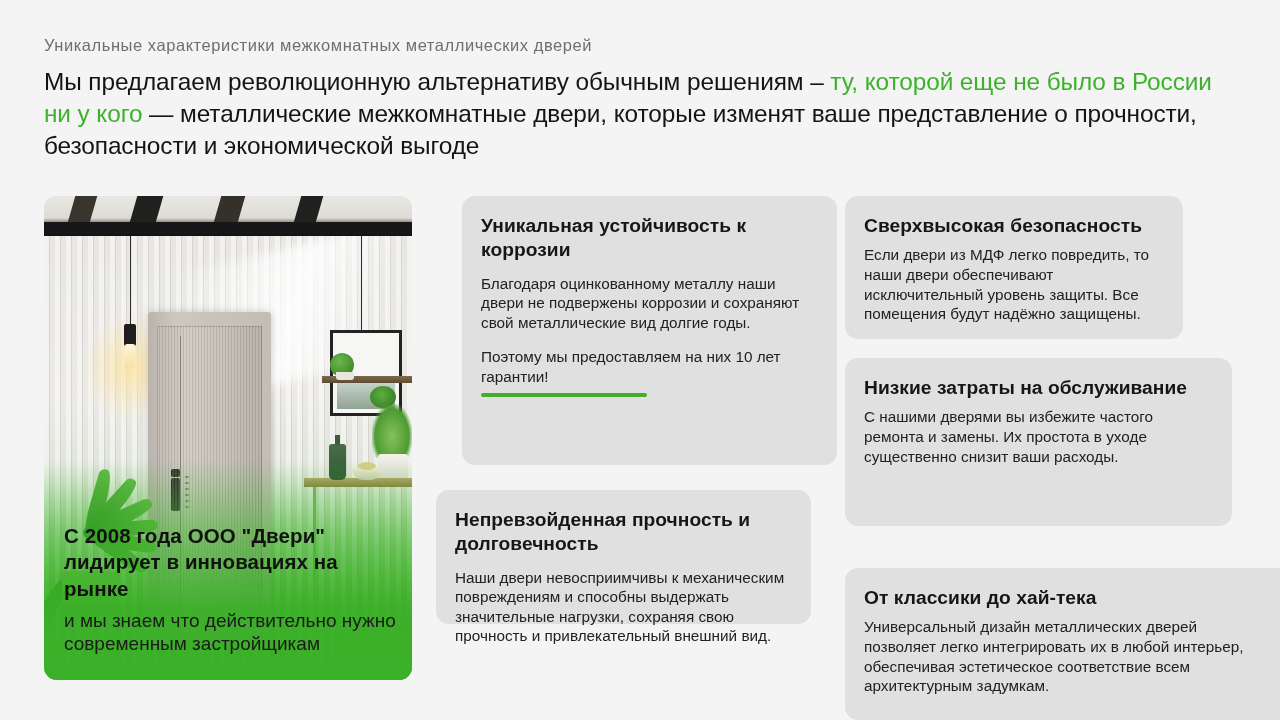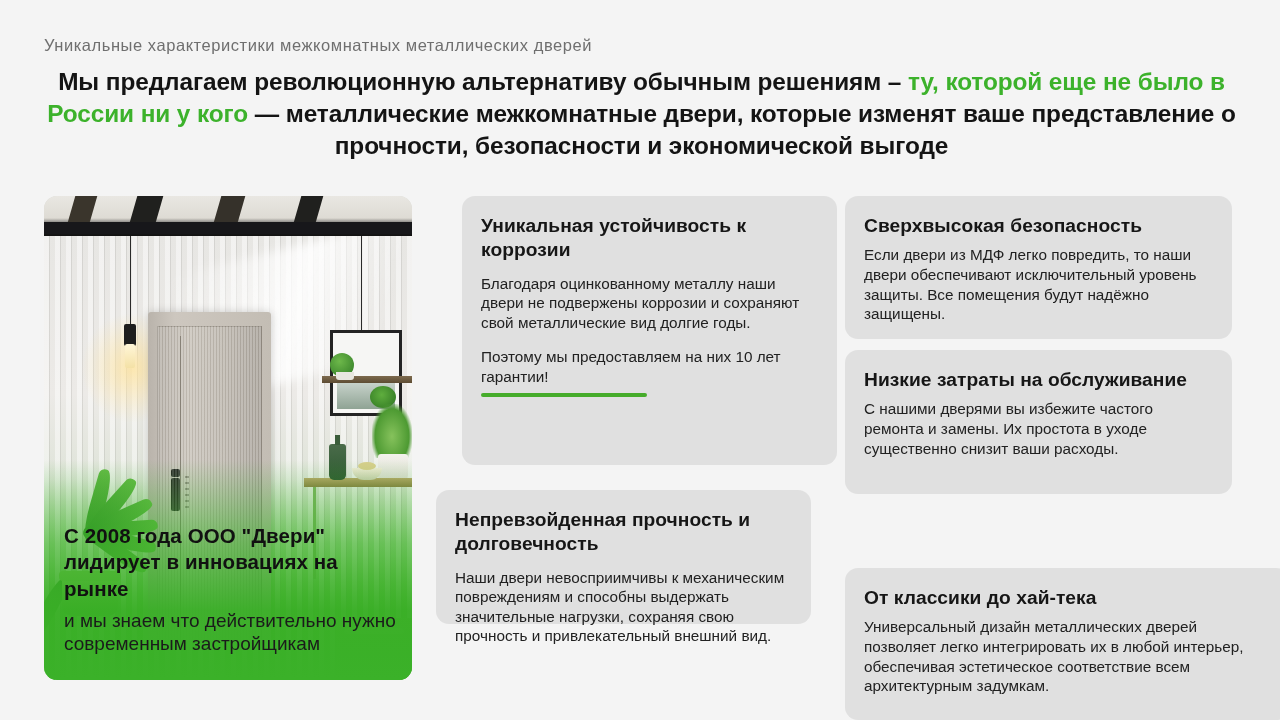--- a/index.html
+++ b/index.html
@@ -13,22 +13,22 @@
   .slide { position:relative; width:1280px; height:720px; background:#f4f4f4; }
 
   
   .eyebrow {
     position:absolute; left:44px; top:36px;
     font-size:16.5px; color:#6f6f6f; letter-spacing:0.55px;
     font-weight:400; white-space:nowrap;
   }
   .headline {
     position:absolute; left:44px; top:66px; width:1195px;
-    font-size:24.4px; font-weight:700; color:#141414;
-    line-height:1.32; letter-spacing:-0.1px;text-align:center;
+    font-size:24.4px; font-weight:400; color:#141414;
+    line-height:1.32; letter-spacing:-0.1px;
   }
   .headline .accent { color:#3cb22b; }
 
   
   .board {
     position:absolute; left:44px; top:196px;
     width:1190px; height:484px;
   }
 
   
@@ -252,22 +252,22 @@
   }
   .card-body .gap { display:block; height:15px; }
   .underline-bar {
     margin-top:6px; width:166px; height:4px;
     background:#46ac2b; border-radius:2px;
   }
 
   
   #card-corrosion  { left:392px; top:0;   width:375px; height:269px;margin-left:26px; }
   #card-strength   { left:392px; top:294px; width:375px; height:134px; }
-  #card-security   { left:801px; top:0;   width:387px; height:143px; }
-  #card-cost       { left:801px; top:154px; width:387px; height:144px; }
+  #card-security   { left:801px; top:0;   width:338px; height:143px; }
+  #card-cost       { left:801px; top:162px; width:387px; height:168px; }
   #card-design     { left:801px; top:332px; width:444px; height:152px;margin-top:40px; }
 
   #card-security .card-body,
   #card-cost .card-body,
   #card-design .card-body { margin-top:7px; }
 </style>
 </head>
 <body>
 
 <div class="slide">

